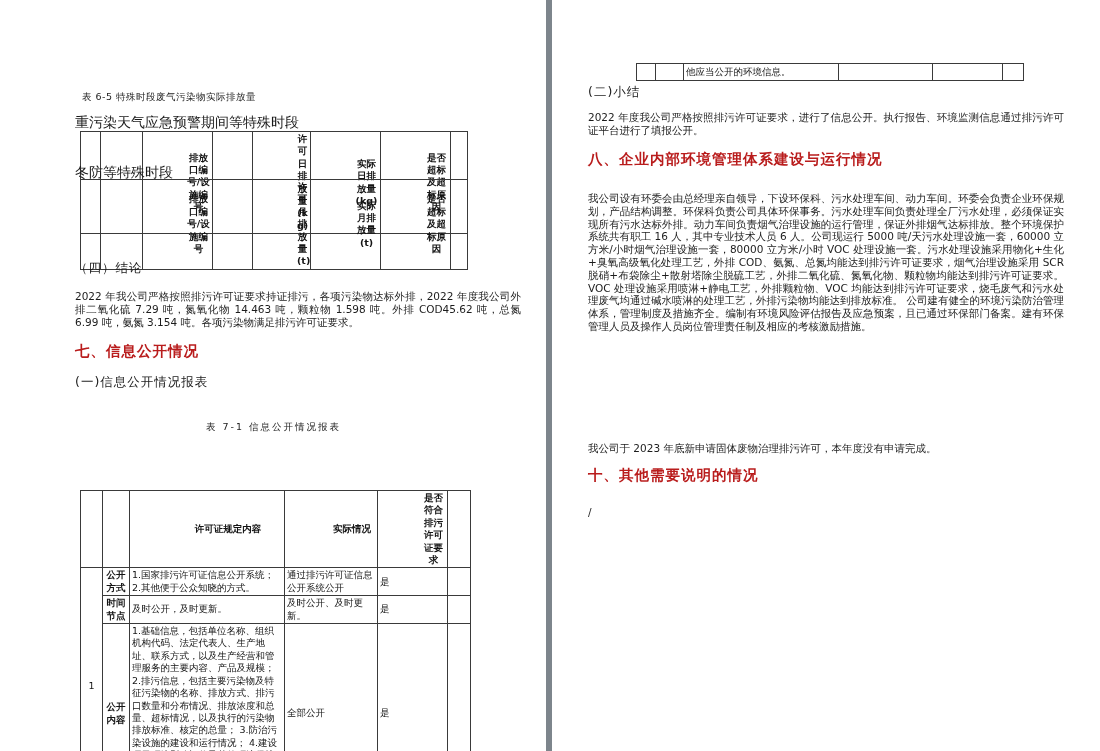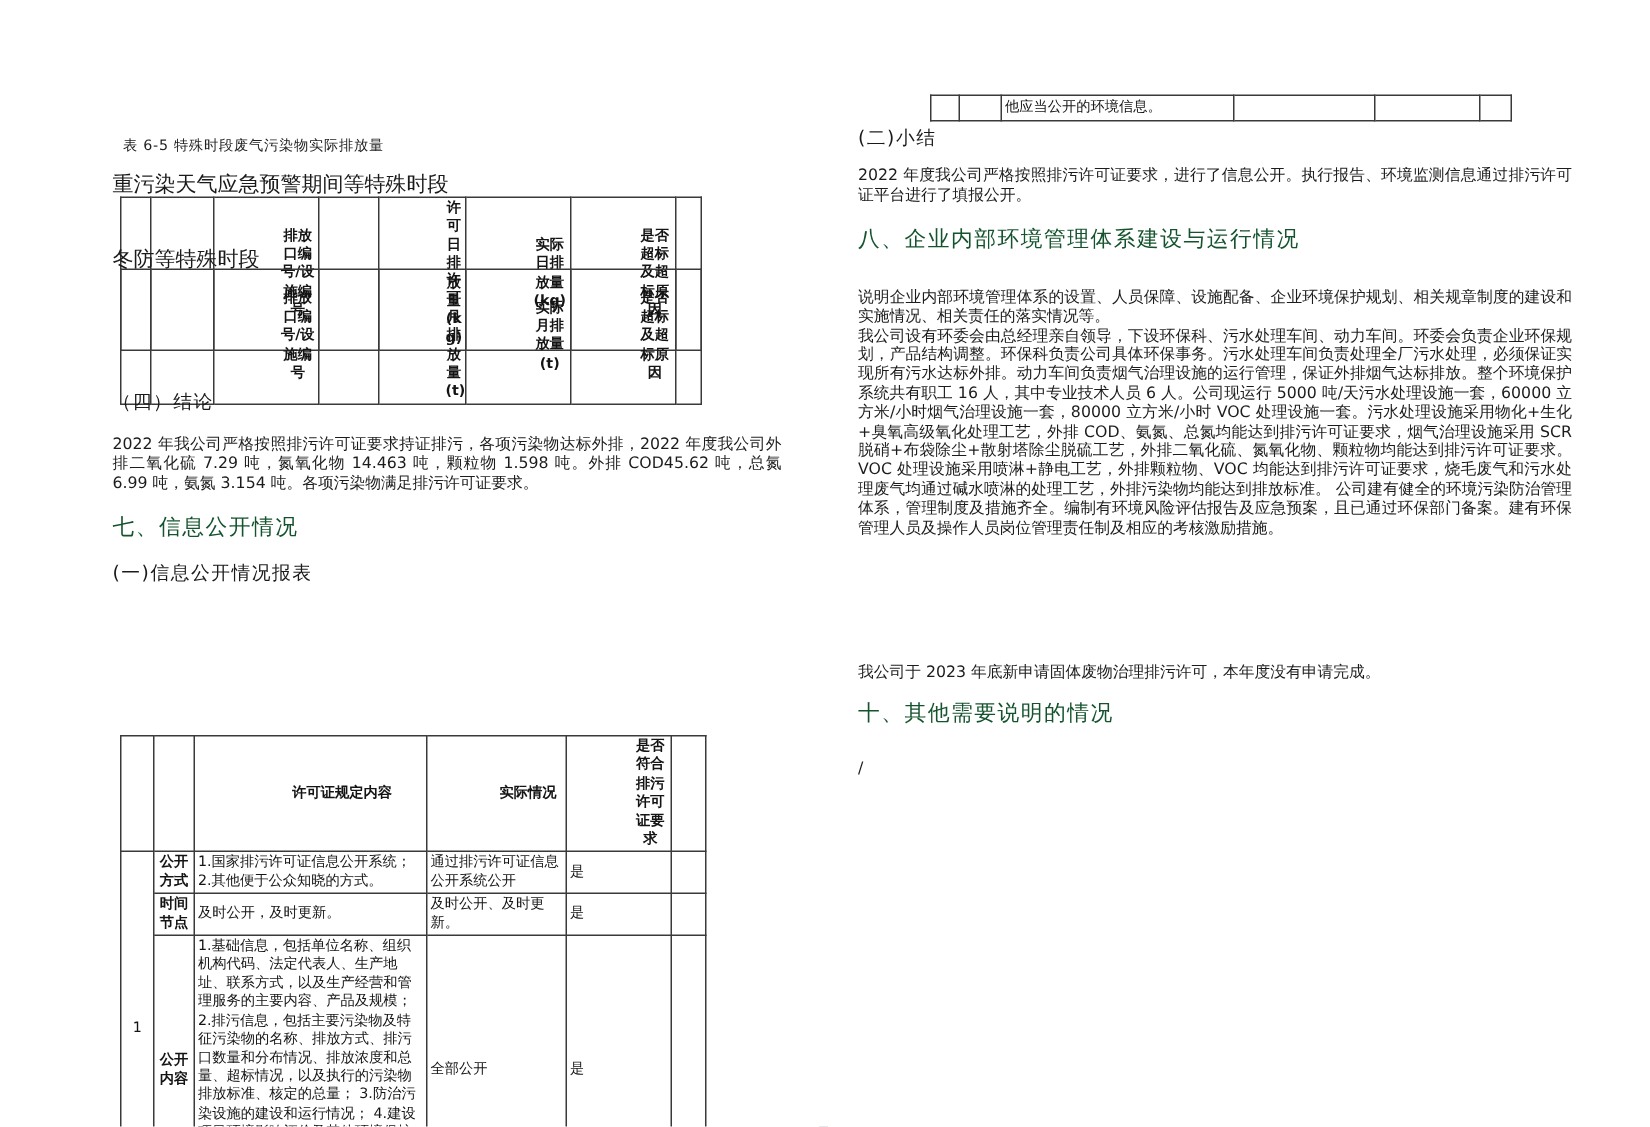--- a/index.html
+++ b/index.html
@@ -4,28 +4,28 @@
 <style>
   html,body{margin:0;padding:0;}
   body{
     width:1100px;height:751px;position:relative;overflow:hidden;
     background:#ffffff;
     font-family:"DejaVu Sans",sans-serif;
     color:#1c1c1c;
   }
   .page{position:absolute;top:0;height:751px;background:#ffffff;}
   #page-left{left:0;width:475px;}
-  #page-right{left:536px;width:548px;}
+  #page-right{left:552px;width:548px;}
   .divider{position:absolute;top:0;left:546px;width:6px;height:751px;background:#7d858c;}
   .abs{position:absolute;}
   .caption{font-size:9.5px;color:#222;letter-spacing:0.5px;}
   .caption-center{font-size:9.5px;color:#222;text-align:center;letter-spacing:2px;}
   .label{font-size:14px;color:#1a1a1a;}
   .sub-heading{font-size:12.5px;color:#1a1a1a;letter-spacing:1px;}
-  .big-heading{font-size:14.5px;font-weight:normal;color:#14532d;letter-spacing:1px;}
+  .big-heading{font-size:14.5px;font-weight:bold;color:#b91c1c;letter-spacing:1px;}
   .body-text{font-size:10.5px;line-height:12.8px;color:#1c1c1c;text-align:justify;}
   table{border-collapse:collapse;table-layout:fixed;}
   td,th{
     border:1px solid #3a3a3a;font-size:9.5px;line-height:12.4px;color:#141414;
     padding:1px 2px;word-break:break-all;overflow:hidden;vertical-align:middle;
   }
   th{font-weight:bold;text-align:center;}
   .cell-left{text-align:left;}
   .cell-top{vertical-align:top;}
   .cell-bold{font-weight:bold;text-align:center;}
@@ -93,20 +93,21 @@
     </table>
 
   <div class="abs sub-heading" style="left:75px;top:260px;">（四）结论</div>
 
   <div class="abs body-text" style="left:75px;top:290px;width:446px;">2022 年我公司严格按照排污许可证要求持证排污，各项污染物达标外排，2022 年度我公司外排二氧化硫 7.29 吨，氮氧化物 14.463 吨，颗粒物 1.598 吨。外排 COD45.62 吨，总氮 6.99 吨，氨氮 3.154 吨。各项污染物满足排污许可证要求。</div>
 
   <div class="abs big-heading" style="left:75px;top:342px;">七、信息公开情况</div>
 
   <div class="abs sub-heading" style="left:75px;top:374px;text-align:center;">(一)信息公开情况报表</div>
 
+  <div class="abs caption-center" style="left:80px;top:421px;width:387px;">表 7-1 信息公开情况报表</div>
 
   <table class="abs" style="left:80px;top:446px;width:390px;margin-top:44px;">
     <colgroup>
       <col style="width:22px">
         <col style="width:27px">
         <col style="width:155px">
       <col style="width:93px">
         <col style="width:70px">
         <col style="width:23px">
     </colgroup>
@@ -170,21 +171,20 @@
   </tbody>
     </table>
 
   <div class="abs sub-heading" style="left:36px;top:84px;text-align:center;">(二)小结</div>
 
   <div class="abs body-text" style="left:36px;top:111px;width:476px;">2022 年度我公司严格按照排污许可证要求，进行了信息公开。执行报告、环境监测信息通过排污许可证平台进行了填报公开。</div>
 
   <div class="abs big-heading" style="left:36px;top:150px;">八、企业内部环境管理体系建设与运行情况</div>
 
   <div class="abs body-text" style="left:36px;top:192px;width:476px;">
-    <div>说明企业内部环境管理体系的设置、人员保障、设施配备、企业环境保护规划、相关规章制度的建设和实施情况、相关责任的落实情况等。</div>
     <div>我公司设有环委会由总经理亲自领导，下设环保科、污水处理车间、动力车间。环委会负责企业环保规划，产品结构调整。环保科负责公司具体环保事务。污水处理车间负责处理全厂污水处理，必须保证实现所有污水达标外排。动力车间负责烟气治理设施的运行管理，保证外排烟气达标排放。整个环境保护系统共有职工 16 人，其中专业技术人员 6 人。公司现运行 5000 吨/天污水处理设施一套，60000 立方米/小时烟气治理设施一套，80000 立方米/小时 VOC 处理设施一套。污水处理设施采用物化+生化+臭氧高级氧化处理工艺，外排 COD、氨氮、总氮均能达到排污许可证要求，烟气治理设施采用 SCR 脱硝+布袋除尘+散射塔除尘脱硫工艺，外排二氧化硫、氮氧化物、颗粒物均能达到排污许可证要求。VOC 处理设施采用喷淋+静电工艺，外排颗粒物、VOC 均能达到排污许可证要求，烧毛废气和污水处理废气均通过碱水喷淋的处理工艺，外排污染物均能达到排放标准。 公司建有健全的环境污染防治管理体系，管理制度及措施齐全。编制有环境风险评估报告及应急预案，且已通过环保部门备案。建有环保管理人员及操作人员岗位管理责任制及相应的考核激励措施。</div>
   </div>
 
 
   <div class="abs body-text" style="left:36px;top:442px;width:476px;">我公司于 2023 年底新申请固体废物治理排污许可，本年度没有申请完成。</div>
 
   <div class="abs big-heading" style="left:36px;top:466px;">十、其他需要说明的情况</div>
 
   <div class="abs body-text" style="left:36px;top:506px;">/</div>
 </div>

